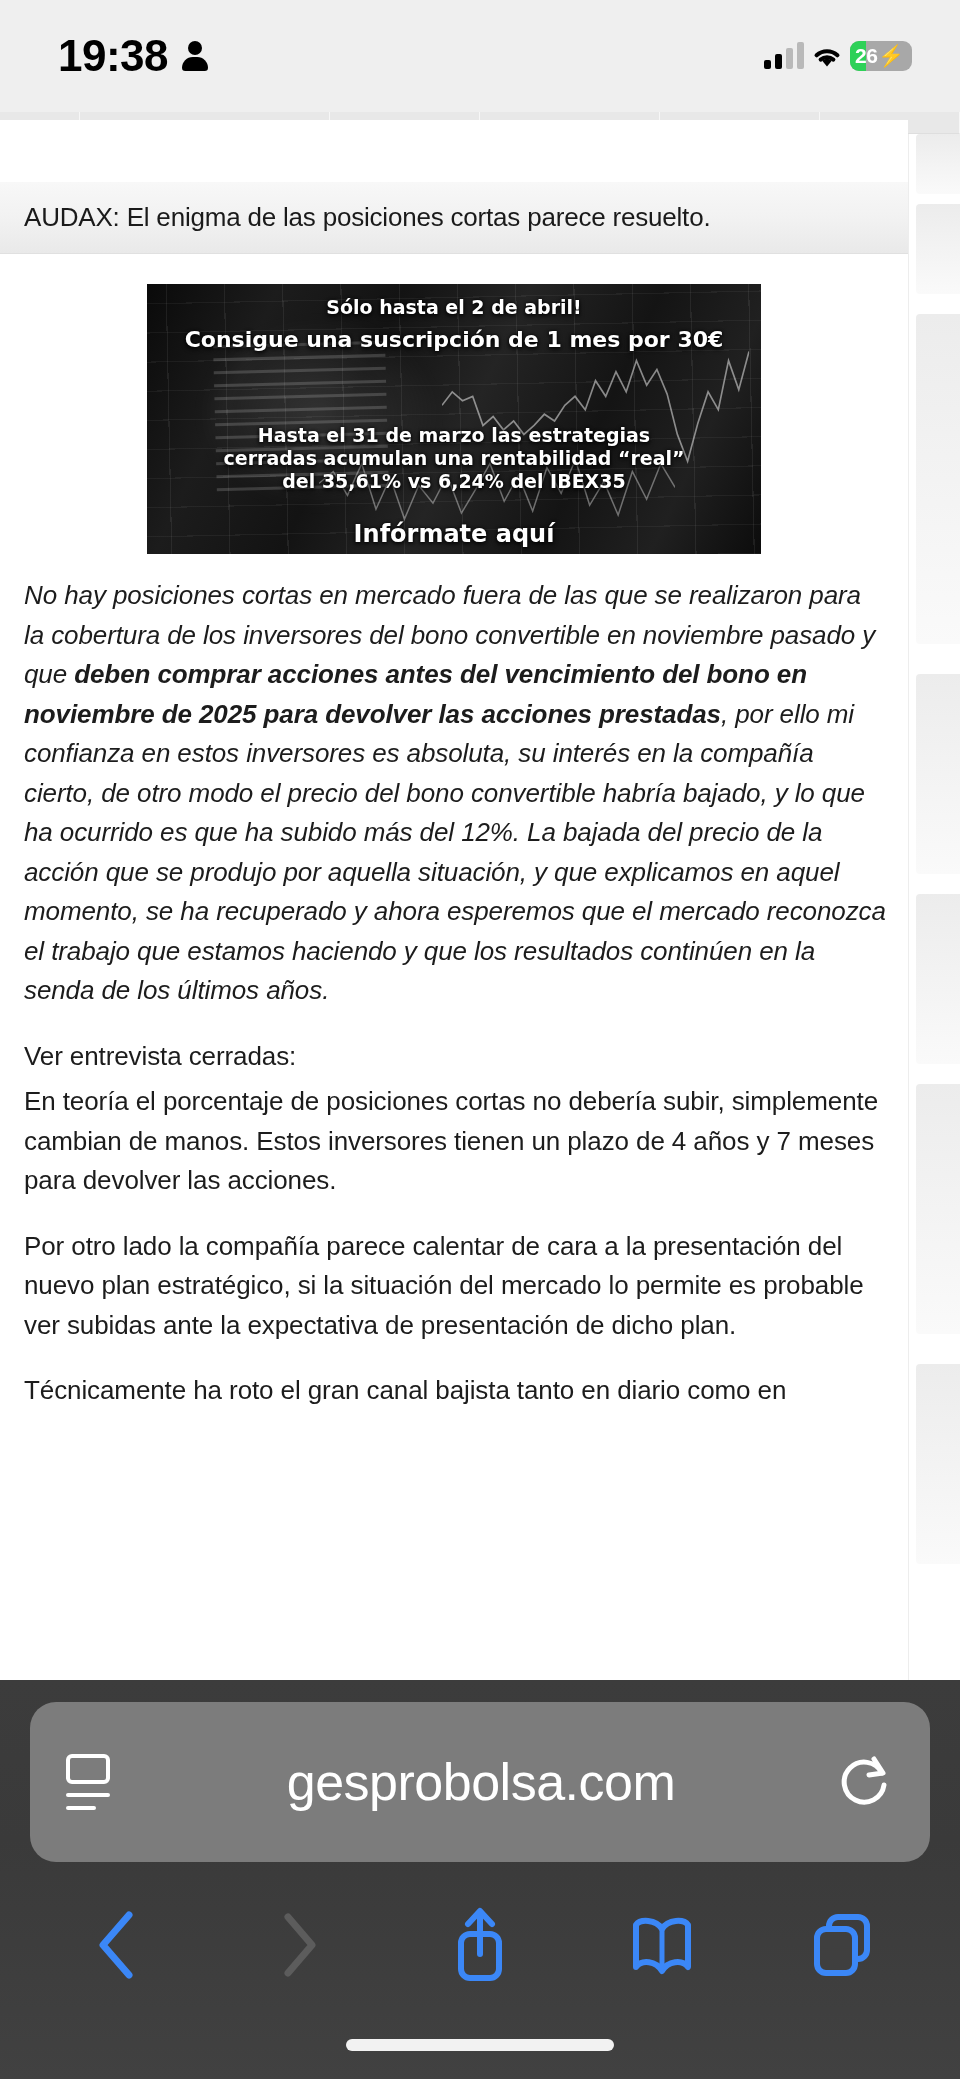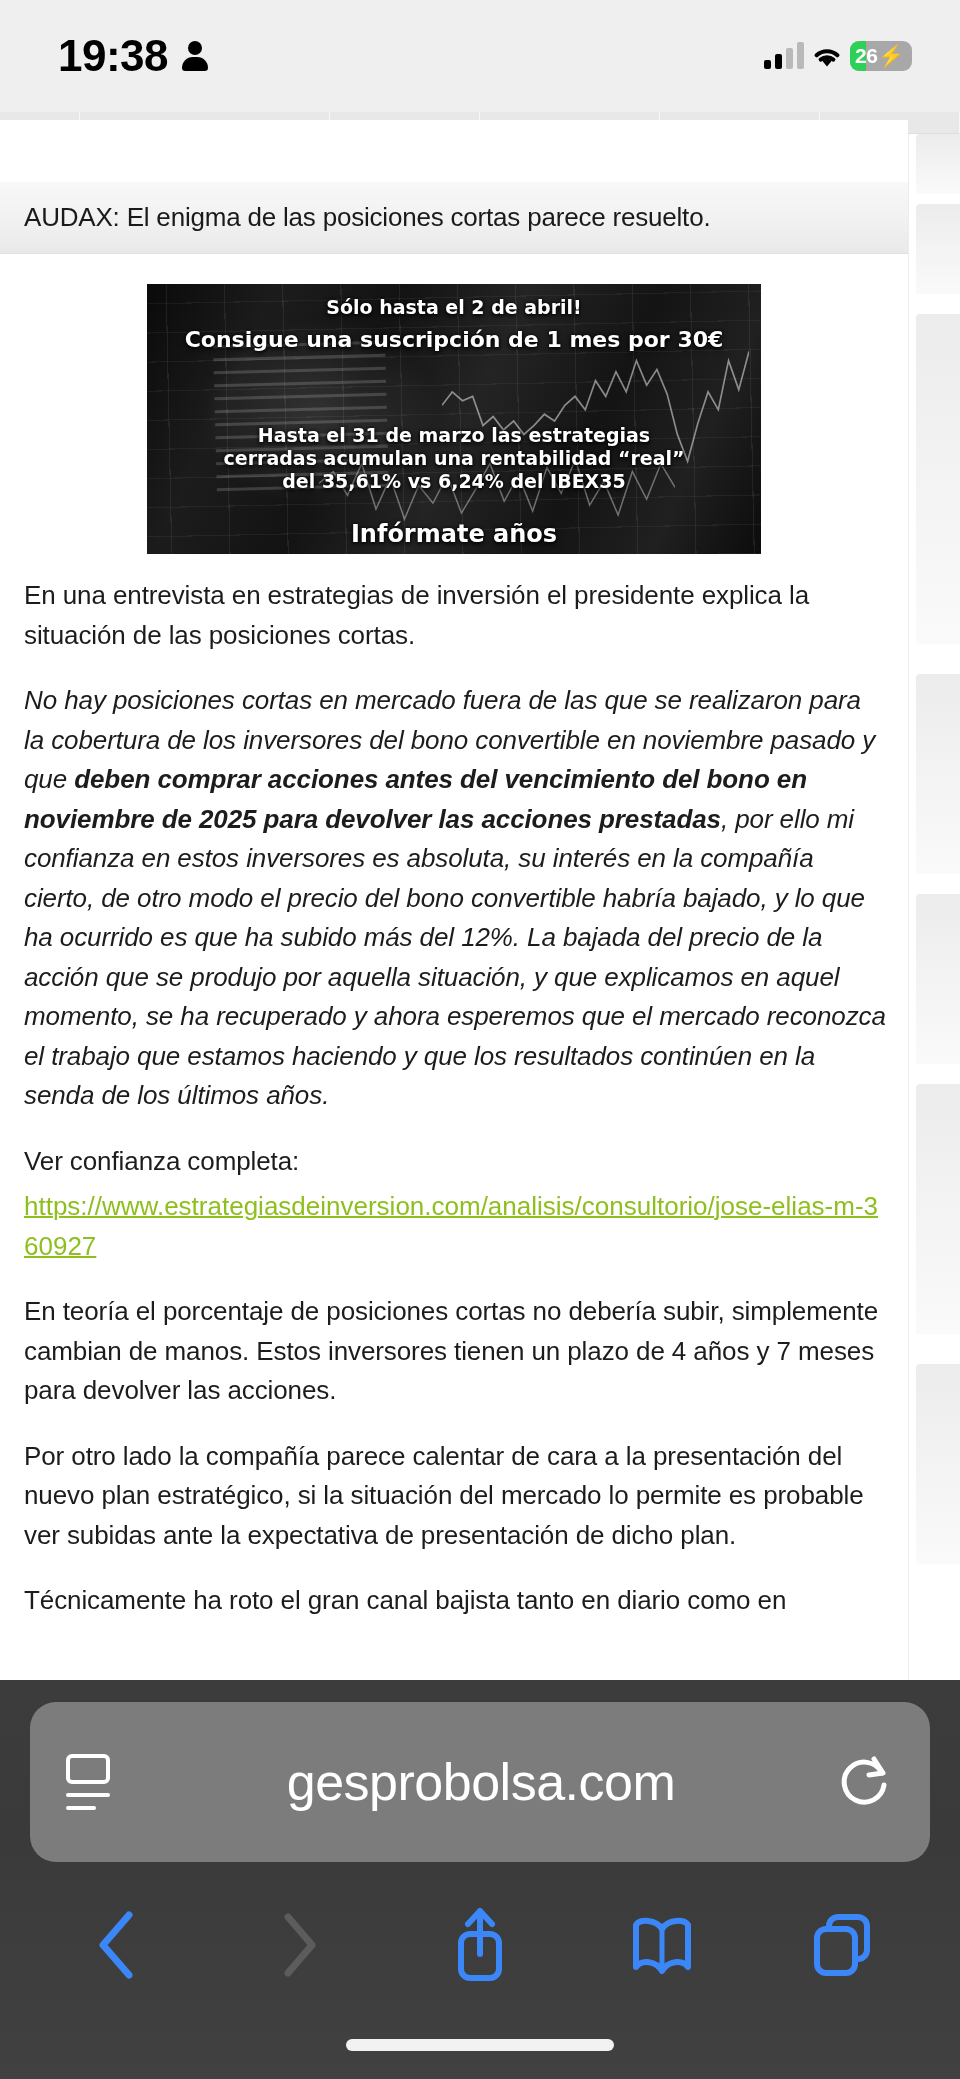--- a/index.html
+++ b/index.html
@@ -244,29 +244,27 @@
         <div class="rows"></div>
         <svg class="spark" viewBox="0 0 300 140" preserveAspectRatio="none">
           <polyline points="0,70 10,58 20,66 30,62 40,88 50,80 60,92 70,84 80,96 90,88 100,78 110,84 120,70 130,62 140,74 150,48 160,62 170,40 180,58 190,30 200,52 210,38 220,60 230,96 240,120 250,86 260,58 270,74 280,30 290,56 300,22" fill="none" stroke="#e8e8e8" stroke-width="1.6"></polyline>
         </svg>
         <svg class="spark2" viewBox="0 0 300 120" preserveAspectRatio="none">
           <polyline points="0,60 12,48 24,72 36,40 48,86 60,54 72,96 84,62 96,80 108,52 120,90 132,66 144,40 156,78 168,52 180,88 192,44 204,70 216,36 228,82 240,58 252,92 264,48 276,76 288,40 300,64" fill="none" stroke="#d8d8d8" stroke-width="1.3"></polyline>
         </svg>
         <div class="btext b1">Sólo hasta el 2 de abril!</div>
         <div class="btext b2">Consigue una suscripción de 1 mes por 30€</div>
         <div class="btext b3" style="max-width:470px">Hasta el 31 de marzo las estrategias cerradas acumulan una rentabilidad “real” del 35,61% vs 6,24% del IBEX35</div>
-        <div class="btext b4">Infórmate años</div>
+        <div class="btext b4">Infórmate aquí</div>
       </div>
     </div>
 
     <div class="body-text">
-      <p>En una entrevista en estrategias de inversión el presidente explica la situación de las posiciones cortas.</p>
       <p class="em"><span>No hay posiciones cortas en mercado fuera de las que se realizaron para la cobertura de los inversores del bono convertible en noviembre pasado y que </span><b>deben comprar acciones antes del vencimiento del bono en noviembre de 2025 para devolver las acciones prestadas</b><span>, por ello mi confianza en estos inversores es absoluta, su interés en la compañía cierto, de otro modo el precio del bono convertible habría bajado, y lo que ha ocurrido es que ha subido más del 12%. La bajada del precio de la acción que se produjo por aquella situación, y que explicamos en aquel momento, se ha recuperado y ahora esperemos que el mercado reconozca el trabajo que estamos haciendo y que los resultados continúen en la senda de los últimos años.</span></p>
-      <p class="tight">Ver confianza completa:</p>
-      <a class="link" href="#">https://www.estrategiasdeinversion.com/analisis/consultorio/jose-elias-m-360927</a>
+      <p class="tight">Ver entrevista cerradas:</p>
       <p>En teoría el porcentaje de posiciones cortas no debería subir, simplemente cambian de manos.  Estos inversores tienen un plazo de 4 años y 7 meses para devolver las acciones.</p>
       <p>Por otro lado la compañía parece calentar de cara a la presentación del nuevo plan estratégico, si la situación del mercado lo permite es probable ver subidas ante la expectativa de presentación de dicho plan.</p>
       <p>Técnicamente ha roto el gran canal bajista tanto en diario como en</p>
     </div>
   </div>
 
   <div class="edge-peek">
     <div class="blk" style="top:0px;height:60px"></div>
     <div class="blk" style="top:70px;height:90px"></div>
     <div class="blk" style="top:180px;height:330px"></div>

